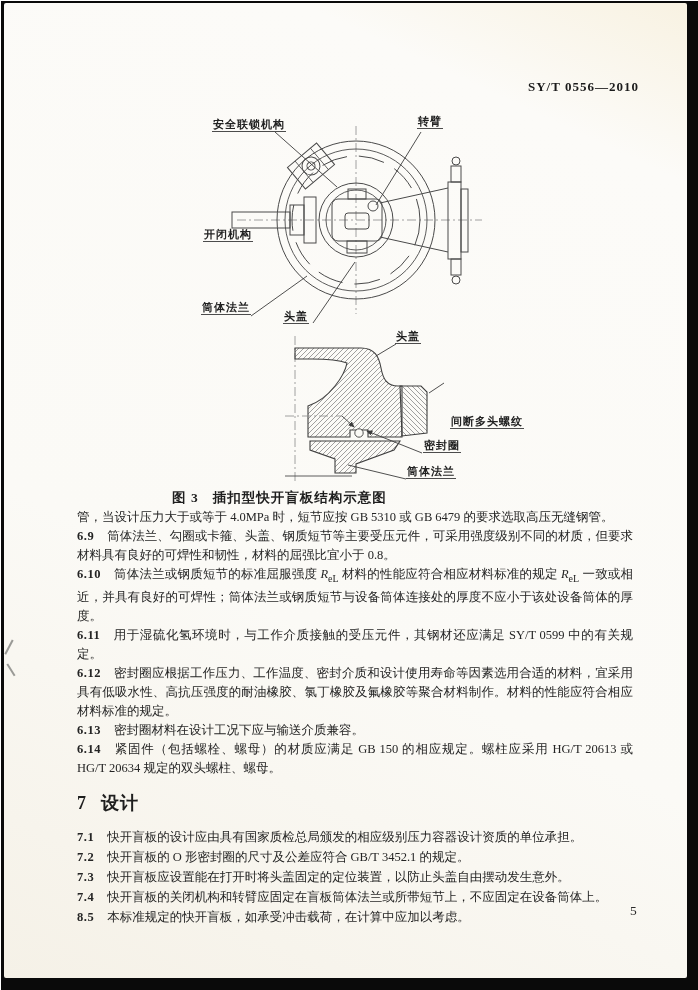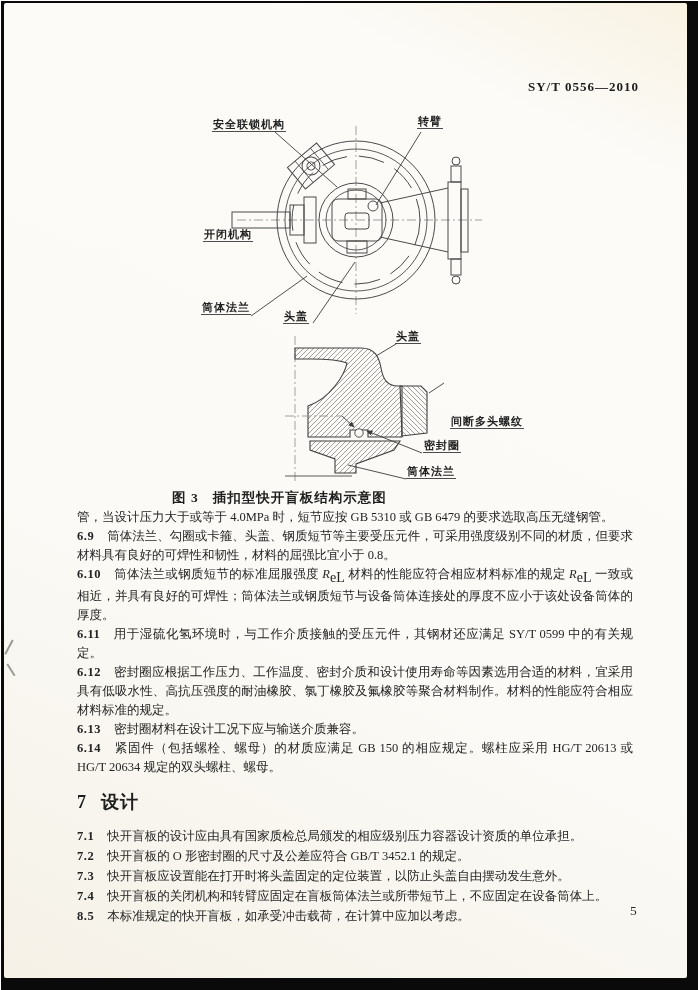--- a/index.html
+++ b/index.html
@@ -28,21 +28,21 @@
     font-weight:700;font-size:13.5px;color:#1e1e1e;letter-spacing:1px;white-space:nowrap;
   }
   .fig-caption .gap{display:inline-block;width:14px;}
   .body-text{
     position:absolute;left:73px;top:505px;width:556px;color:#242424;
     font-size:12.5px;line-height:19px;text-align:justify;
   }
   .body-text p{margin:0;}
   .body-text .num{font-weight:700;margin-right:13px;letter-spacing:0.5px;}
   .body-text i{font-style:italic;font-family:"Liberation Serif",serif;}
-  .body-text sub{font-size:14px;}
+  .body-text sub{font-size:10px;}
   .sec-head{
     font-weight:700;font-size:18px;color:#1e1e1e;margin:17px 0 16px 0 !important;
     letter-spacing:1px;line-height:16px;
   }
   .sec-head .sp{display:inline-block;width:14px;}
   .s7 p{line-height:20px;}
   .pageno{position:absolute;left:626px;top:900px;font-size:13.5px;color:#2a2a2a;}
   .artifact{position:absolute;background:#9a9a96;}
   .a1{left:4px;top:636px;width:1.5px;height:16px;transform:rotate(28deg);}
   .a2{left:6px;top:660px;width:1.5px;height:14px;transform:rotate(-32deg);}

